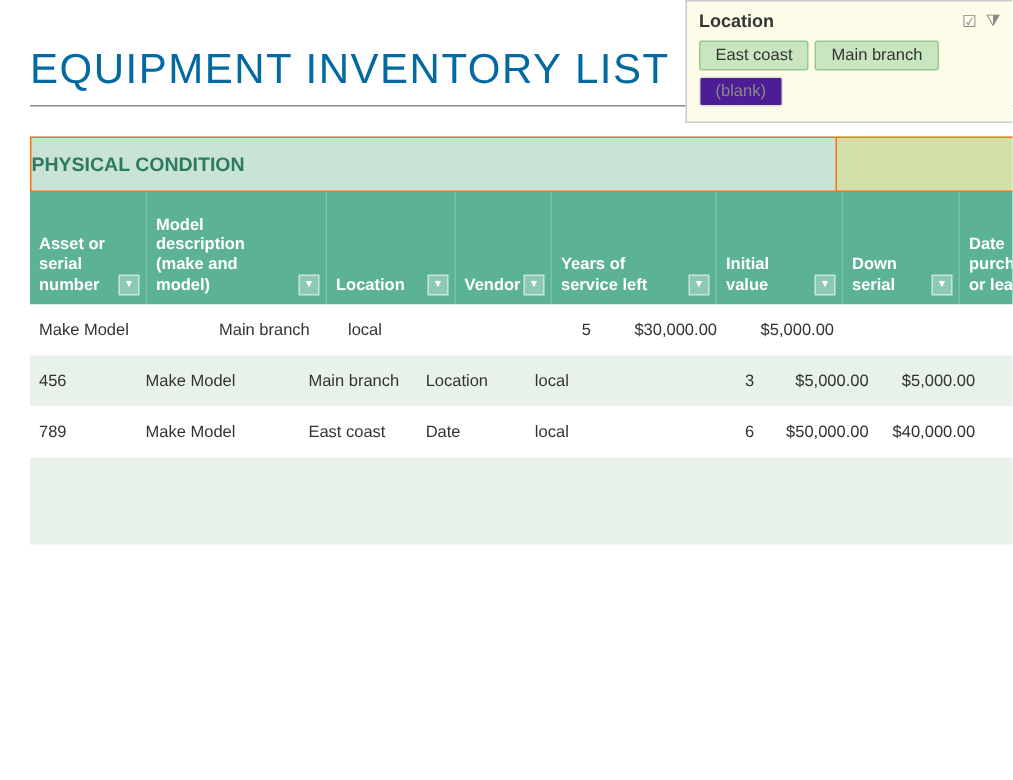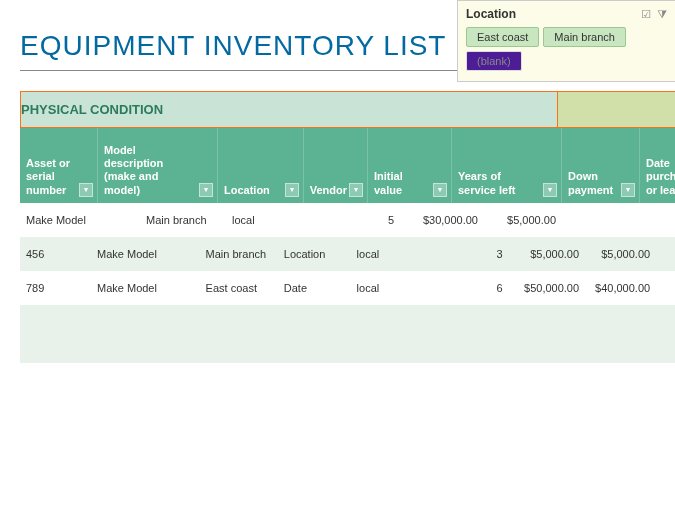--- a/index.html
+++ b/index.html
@@ -84,30 +84,30 @@
         <span class="drop">▼</span>
       </div>
     <div class="hcell c-loc">
         <span class="lbl">Location</span>
         <span class="drop">▼</span>
       </div>
     <div class="hcell c-vend">
         <span class="lbl">Vendor</span>
         <span class="drop">▼</span>
       </div>
+    <div class="hcell c-years">
+        <span class="lbl">Years of service left</span>
+        <span class="drop">▼</span>
+      </div>
     <div class="hcell c-init">
         <span class="lbl">Initial value</span>
         <span class="drop">▼</span>
       </div>
-    <div class="hcell c-years">
-        <span class="lbl">Years of service left</span>
-        <span class="drop">▼</span>
-      </div>
     <div class="hcell c-down">
-        <span class="lbl">Down payment</span>
+        <span class="lbl">Down serial</span>
         <span class="drop">▼</span>
       </div>
     <div class="hcell c-date">
         <span class="lbl">Date purchased or leased</span>
       </div>
   </div>
 
   <div>
     <div class="data-row">
       <div class="dcell c-desc">Make Model</div>

